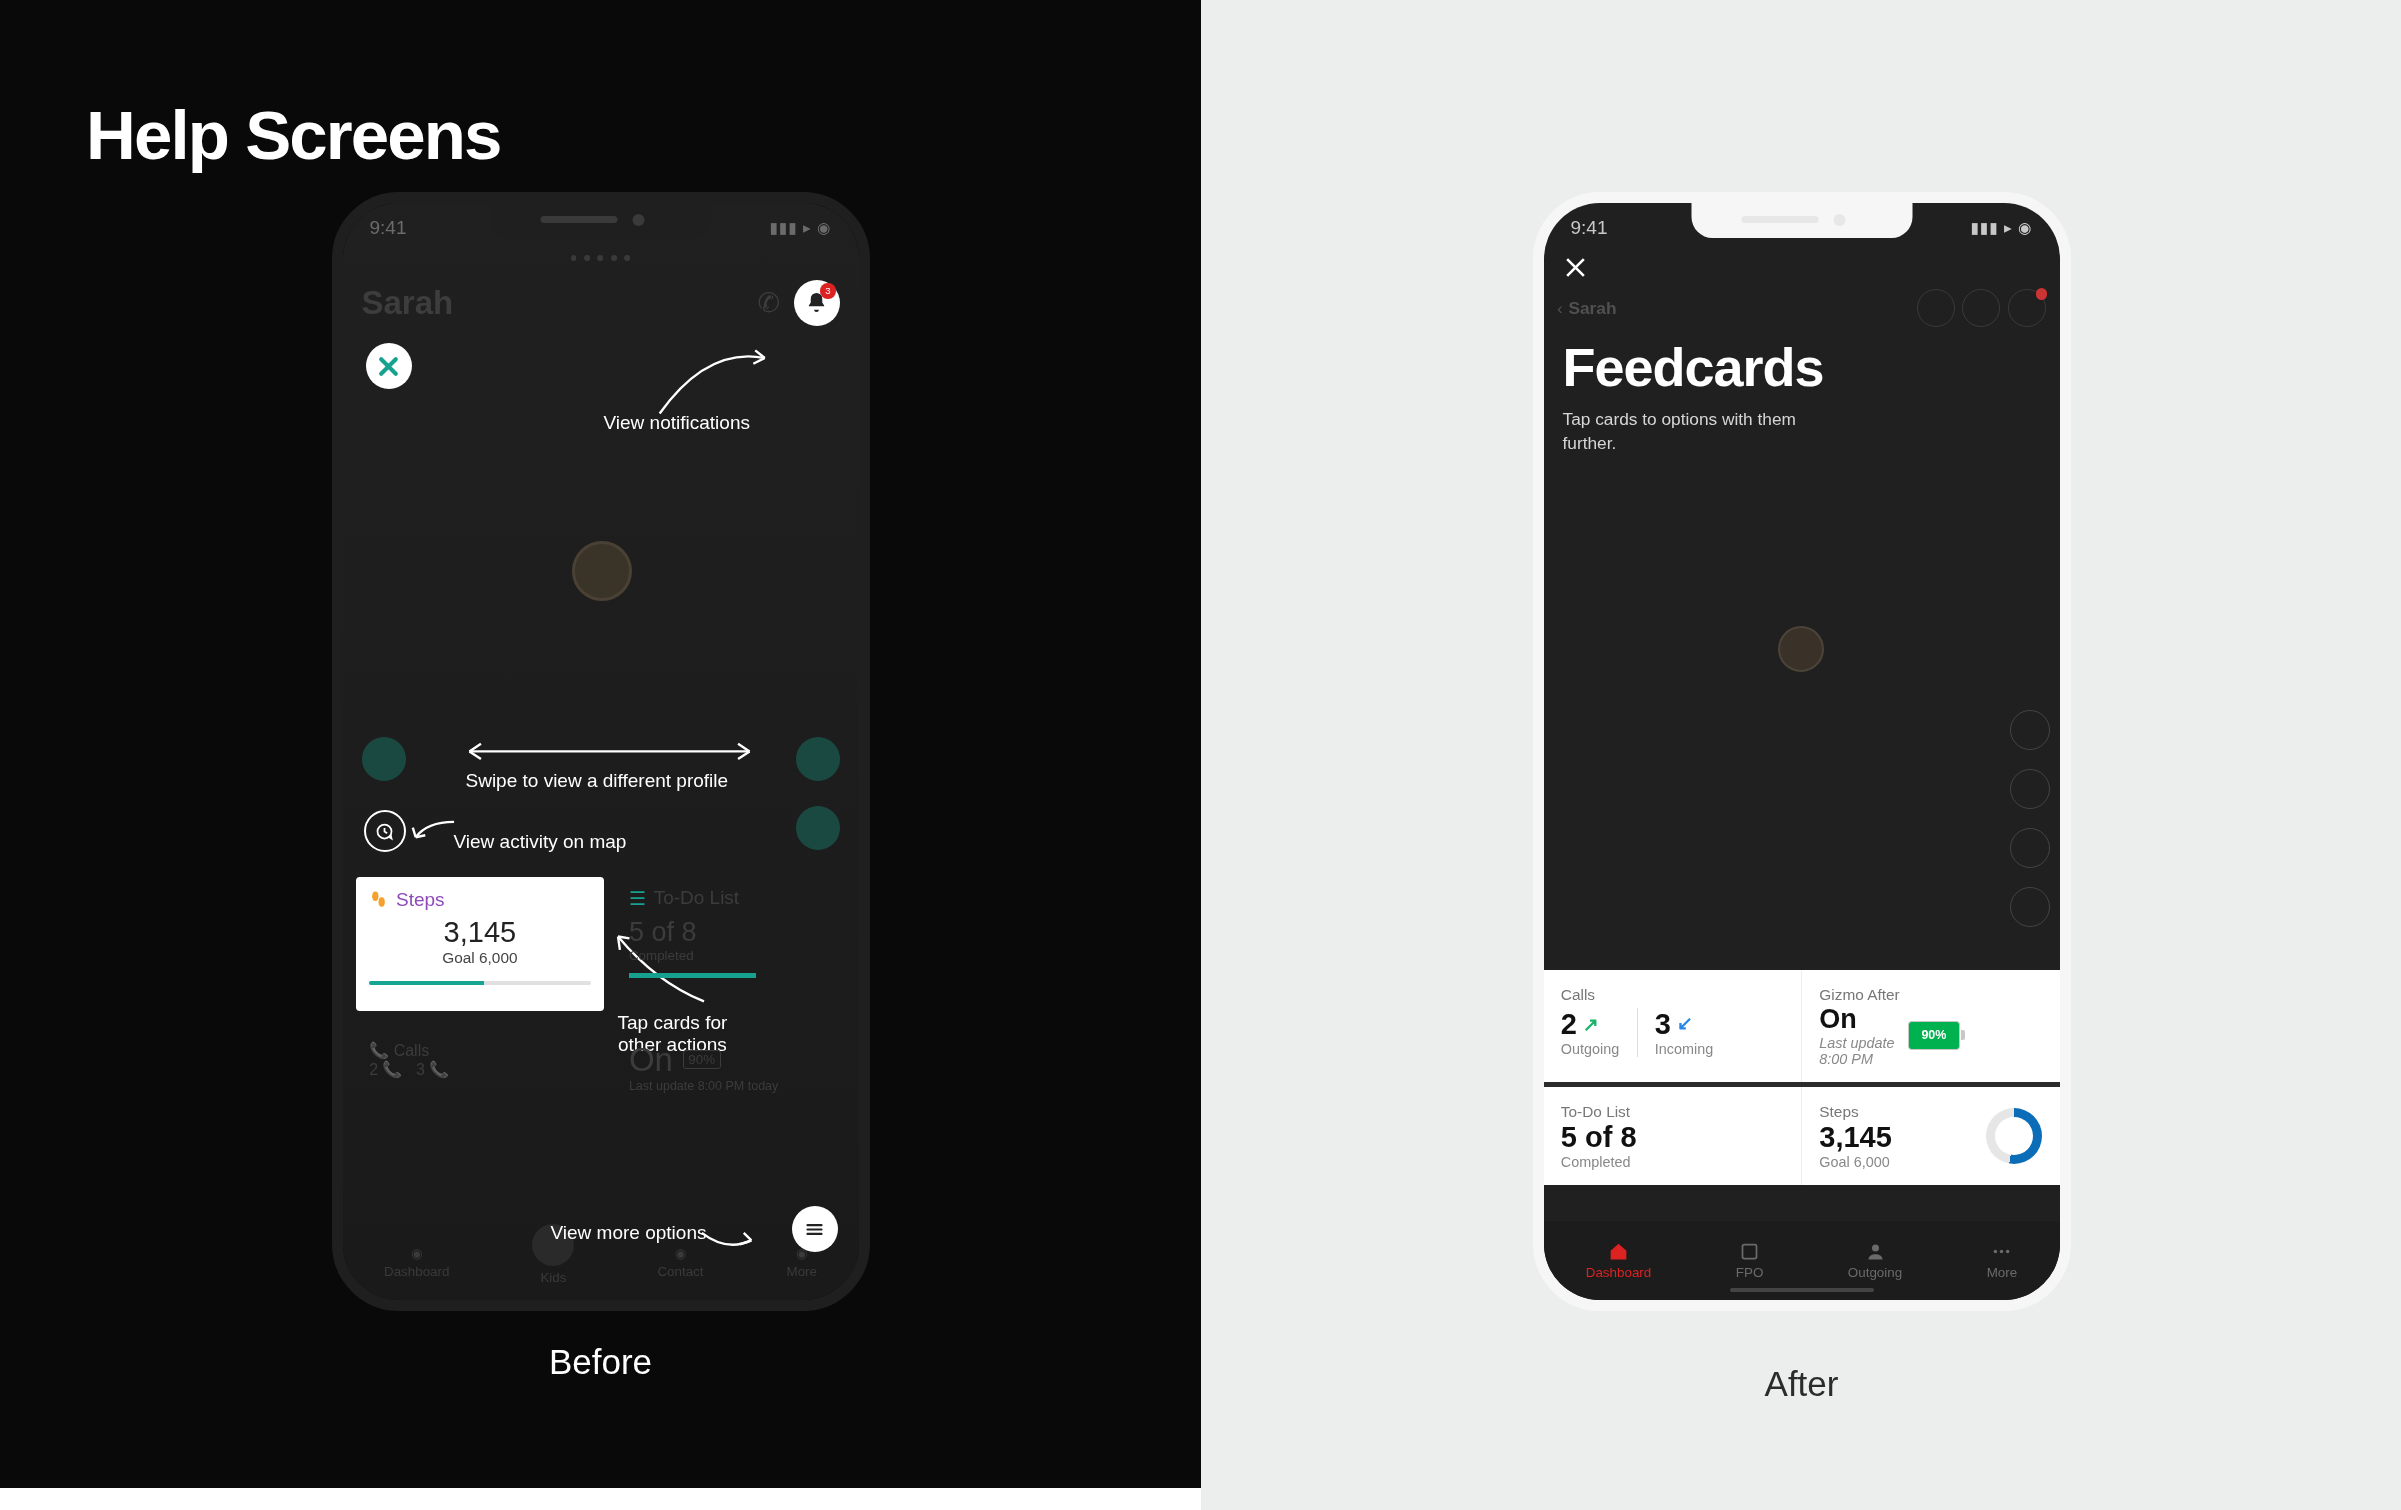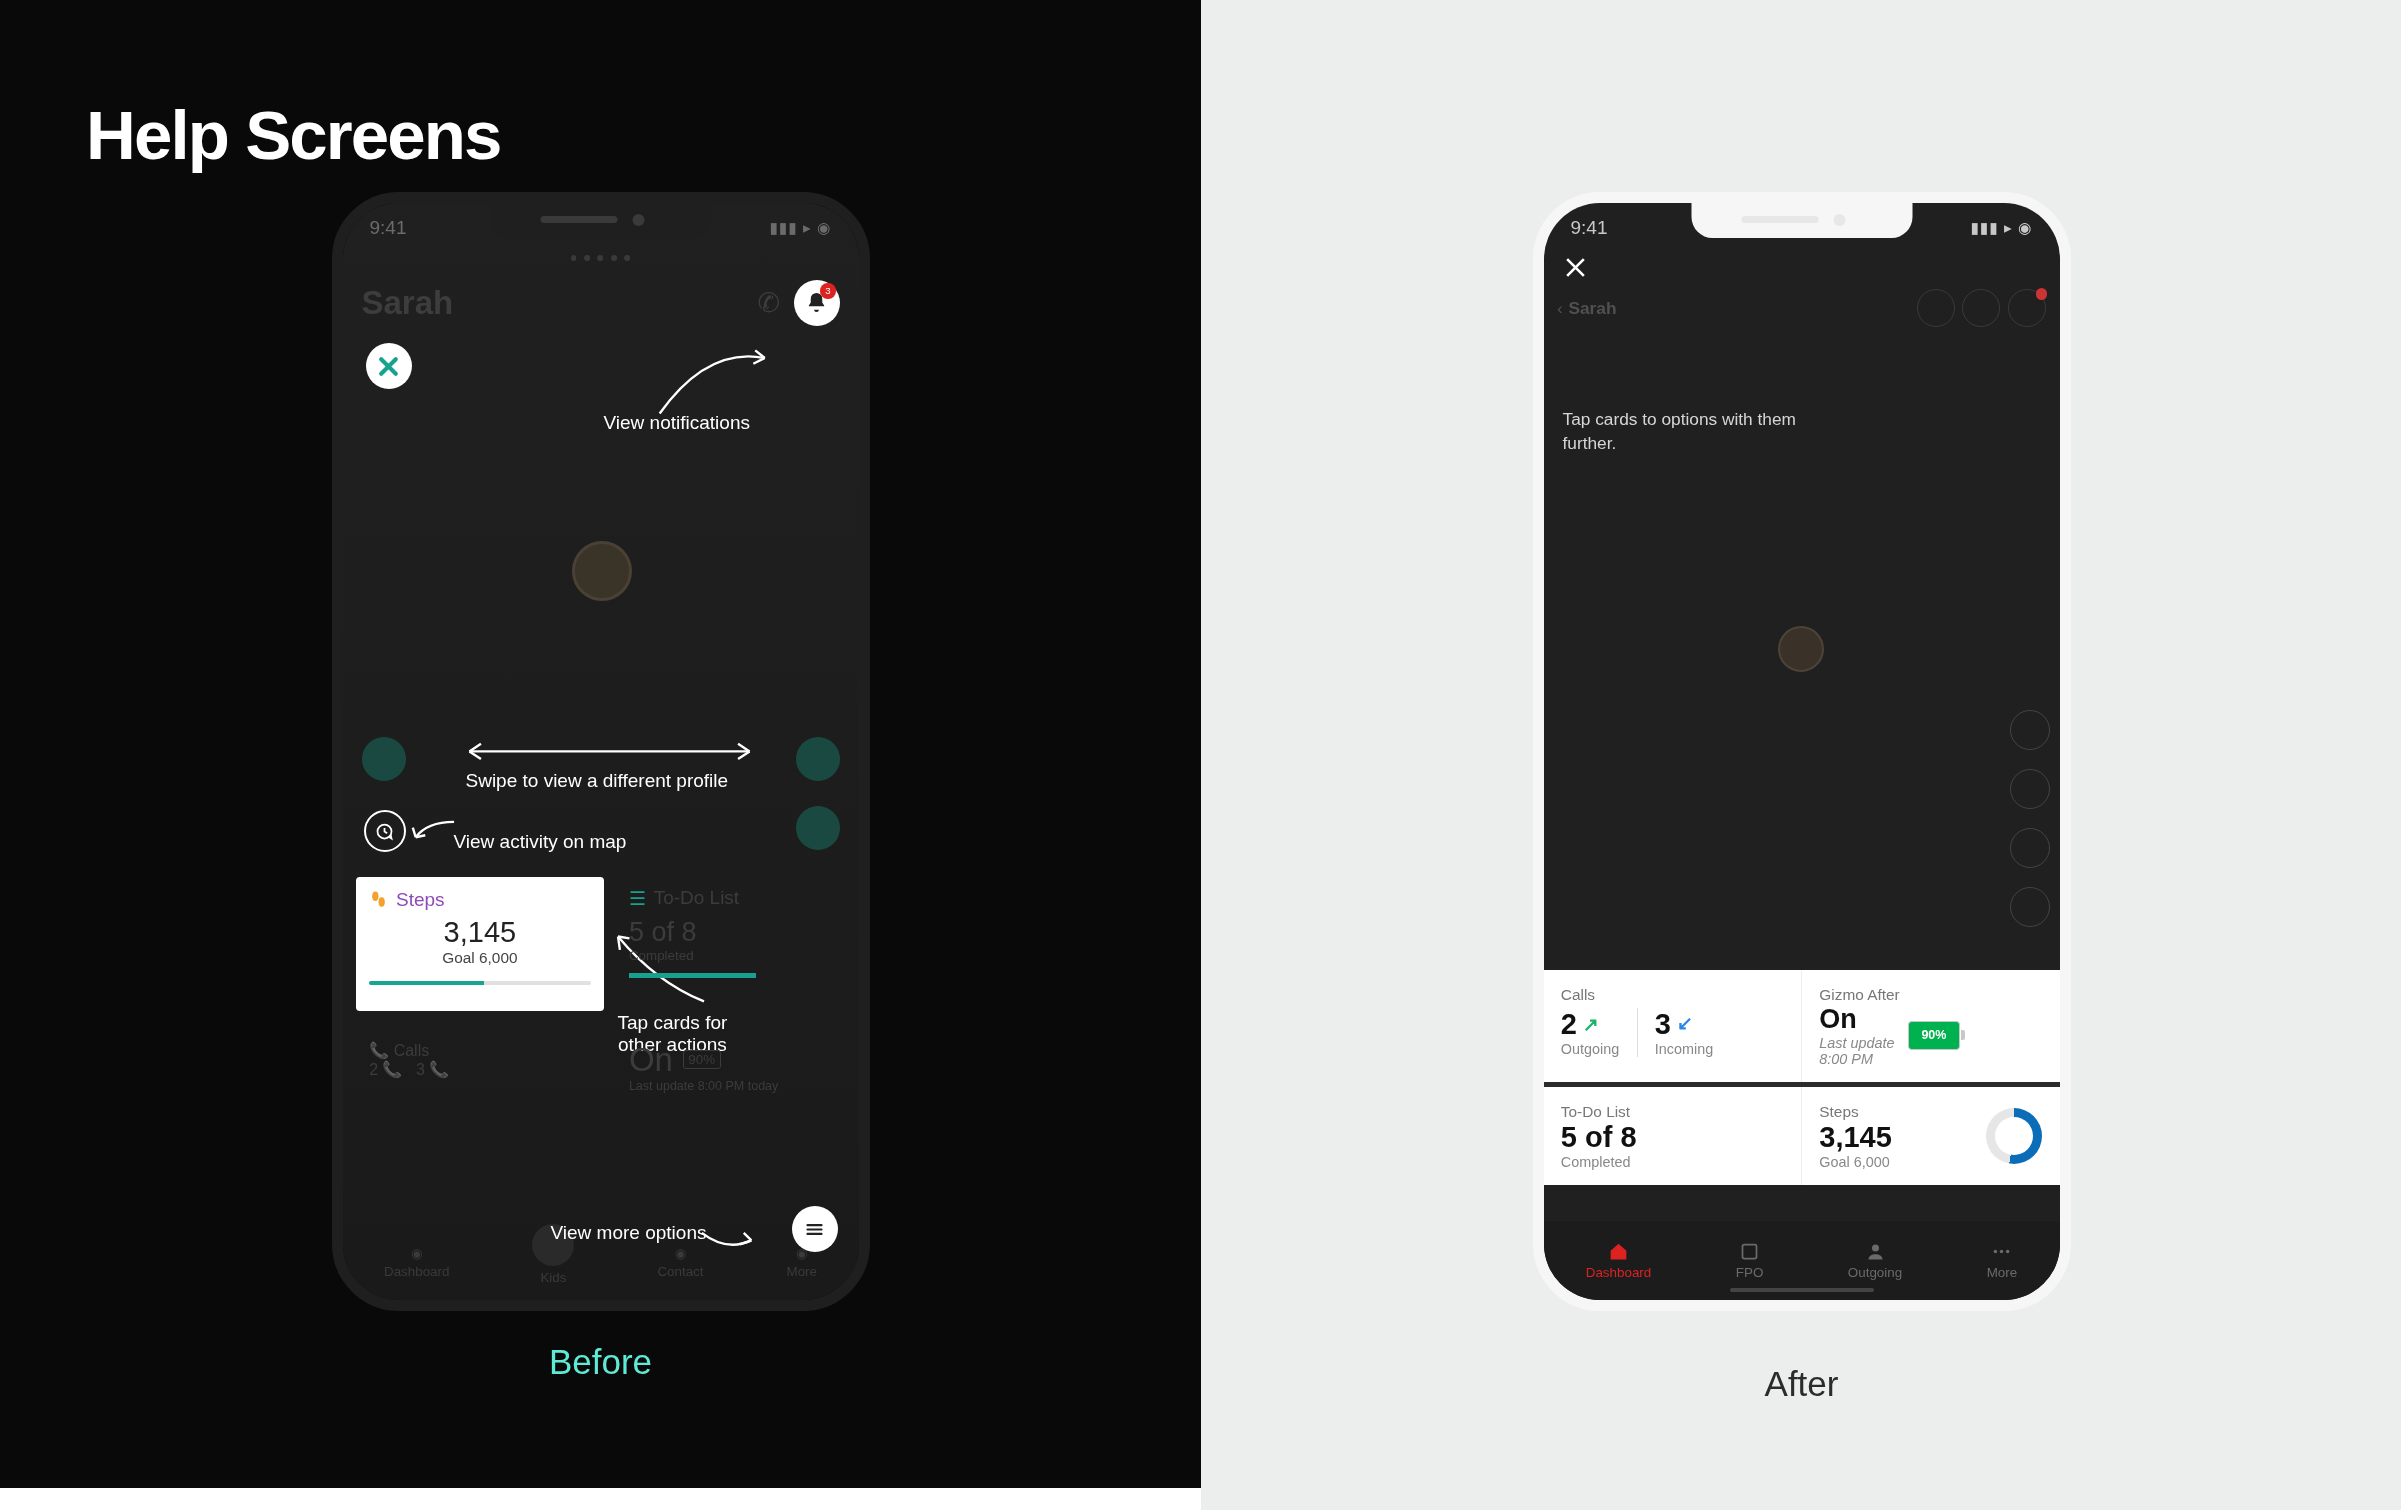--- a/index.html
+++ b/index.html
@@ -3,21 +3,21 @@
 <meta charset="utf-8">
 <style>
 * { margin: 0; padding: 0; box-sizing: border-box; }
 body { font-family: -apple-system, "Helvetica Neue", Helvetica, Arial, sans-serif; width: 2402px; height: 1510px; display: flex; }
 .panel-left { width: 1201px; height: 1488px; background: #090909; color: #fff; position: relative; }
 .panel-right { width: 1201px; height: 1510px; background: #eceded; color: #000; position: relative; }
 
 .title { position: absolute; top: 96px; left: 86px; font-size: 69px; font-weight: 800; letter-spacing: -1.9px; }
 
 .caption { position: absolute; bottom: 106px; font-size: 35px; font-weight: 300; left: 50%; transform: translateX(-50%); }
-.caption-left { color: #5eead4; }
+.caption-left { color: #ffffff; }
 .caption-right { color: #2b2b2b; }
 
 .phone-wrap { position: absolute; top: 192px; left: 50%; transform: translateX(-50%); }
 .phone { width: 538px; height: 1119px; border: 11.5px solid #1f1f1f; border-radius: 67px; background: #0c0c0c; position: relative; overflow: hidden; }
 .phone.light { border-color: #f6f6f6; background: #fff; }
 .notch { position: absolute; top: 0; left: 50%; transform: translateX(-50%); width: 221px; height: 35px; background: #1f1f1f; border-radius: 0 0 21px 21px; z-index: 100; }
 .notch.light { background: #f6f6f6; }
 .notch::before { content: ""; position: absolute; left: 50px; top: 13.4px; width: 77px; height: 6.7px; border-radius: 3.8px; background: #3a3a3a; }
 .notch::after { content: ""; position: absolute; left: 142px; top: 10.6px; width: 12.5px; height: 12.5px; border-radius: 50%; background: #3a3a3a; }
 .notch.light::before, .notch.light::after { background: #e7e7e7; }
@@ -275,20 +275,21 @@
               <span>‹</span>
               <b>Sarah</b>
             </div>
           <div class="after-icons">
             <div class="ci"></div>
             <div class="ci"></div>
             <div class="ci"></div>
           </div>
         </div>
 
+        <div class="after-title">Feedcards</div>
         <div class="after-sub">Tap cards to options with them further.</div>
 
         <div class="avatar-pin"></div>
         <div class="map-circles">
           <div class="mc"></div>
           <div class="mc"></div>
           <div class="mc"></div>
           <div class="mc"></div>
         </div>
 

